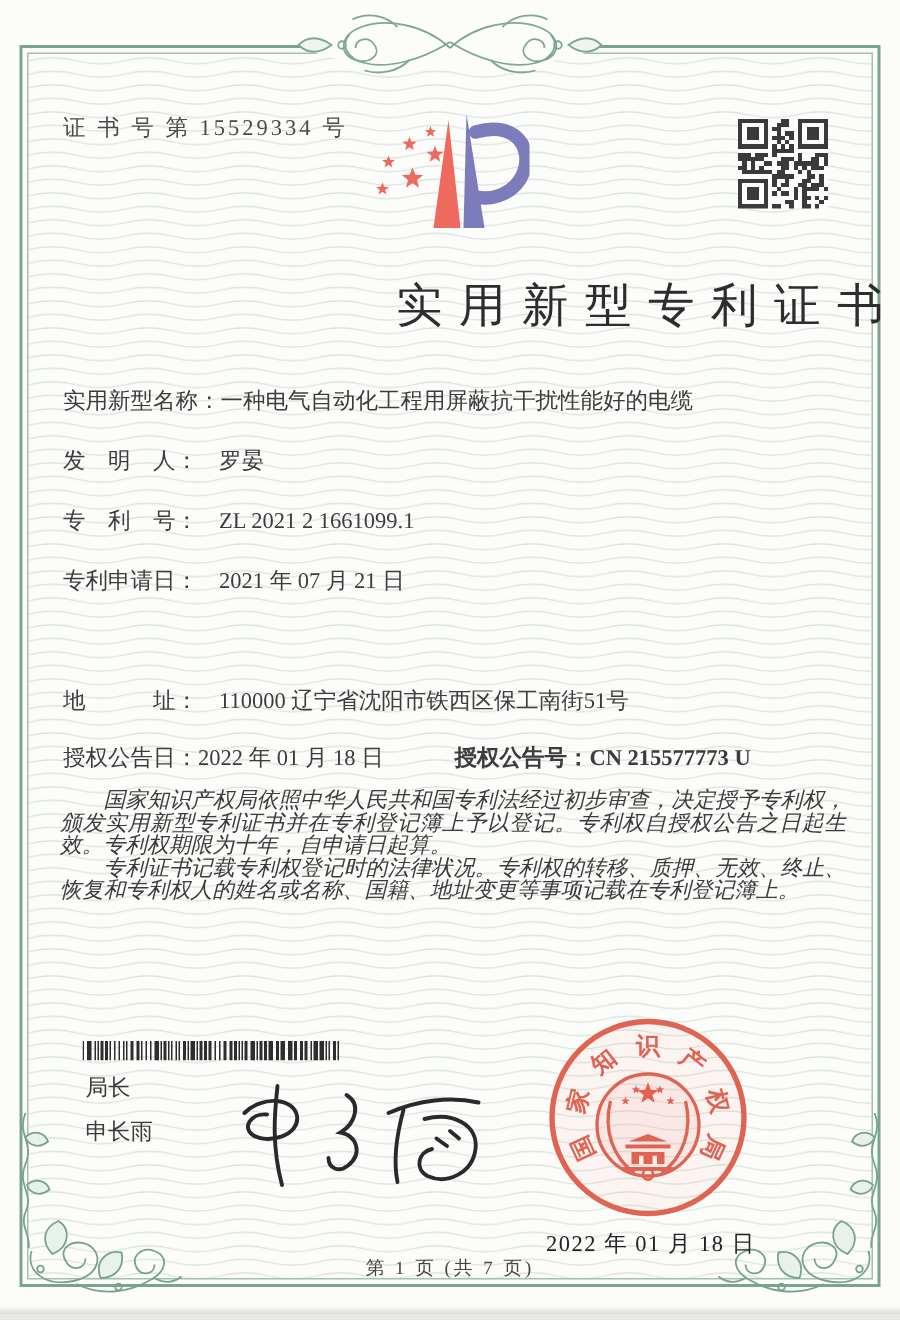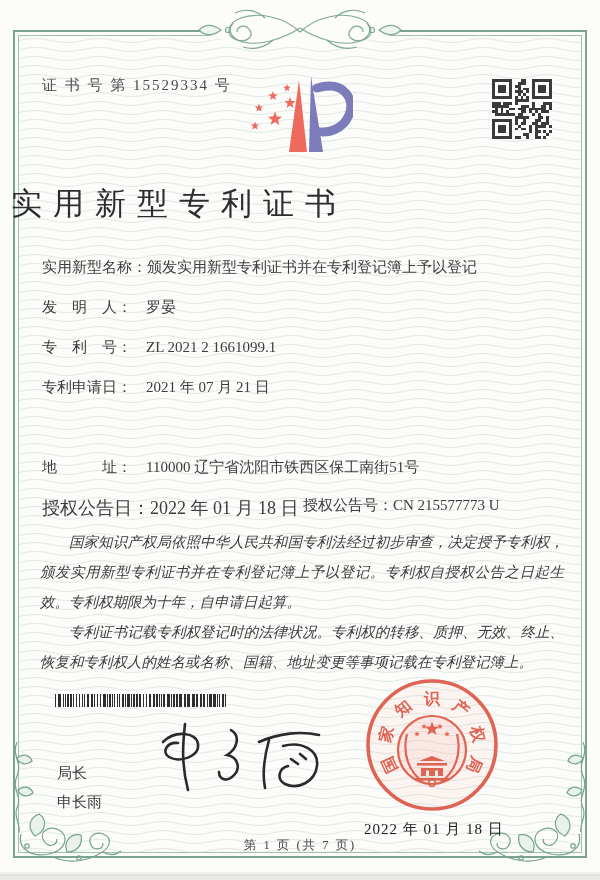--- a/index.html
+++ b/index.html
@@ -11,35 +11,35 @@
   .guilloche{position:absolute;left:19px;top:36px;width:562px;height:820px;opacity:.5;}
   
   .top-ornament{position:absolute;left:165px;top:6px;}
   .corner-ornament{position:absolute;top:742px;}
   .corner-ornament.left{left:7px;}
   .corner-ornament.right{right:7px;transform:scaleX(-1);}
   
   .cert-no{position:absolute;left:42px;top:76px;font-size:15px;letter-spacing:2px;color:#4a4a4a;white-space:nowrap;}
   .logo{position:absolute;left:243px;top:72px;width:110px;height:95px;}
   .qr{position:absolute;left:492px;top:79px;width:60px;height:60px;}
-  .title{position:absolute;left:0;right:0;top:183px;text-align:left;font-size:31px;font-weight:500;
+  .title{position:absolute;left:0;right:0;top:183px;text-align:right;font-size:31px;font-weight:500;
          letter-spacing:11px;padding-left:11px;color:#2d2d2d;}
   
   .field-row{position:absolute;left:42px;right:30px;font-size:15px;color:#3c3c3c;white-space:nowrap;}
   .field-label{display:inline-block;min-width:104px;font-family:Liberation Mono, monospace;}
-  .grant-left{position:absolute;left:42px;top:496px;font-size:18px;color:#3c3c3c;white-space:nowrap;}
-  .grant-right{position:absolute;left:303px;top:496px;font-size:15px;color:#3c3c3c;white-space:nowrap;}
-  
-  .para-block{position:absolute;left:40px;top:527px;width:524px;font-size:14.5px;line-height:30px;
+  .grant-left{position:absolute;left:42px;top:496px;font-size:15px;color:#3c3c3c;white-space:nowrap;}
+  .grant-right{position:absolute;left:303px;top:496px;font-size:15px;color:#3c3c3c;white-space:nowrap;font-weight:bold;}
+  
+  .para-block{position:absolute;left:40px;top:527px;width:524px;font-size:14.5px;line-height:15px;
               font-style:italic;color:#3b3b3b;}
   .para-block p{margin:0;text-indent:2em;text-align:justify;}
   
   .barcode{position:absolute;left:55px;top:694px;width:172px;height:13px;}
   
-  .signer{position:absolute;left:57px;top:759px;font-size:15px;line-height:29px;color:#3a3a3a;}
+  .signer{position:absolute;left:57px;top:712px;font-size:15px;line-height:29px;color:#3a3a3a;}
   .signature{position:absolute;left:133px;top:710px;}
   
   .seal{position:absolute;left:357px;top:670px;width:150px;height:150px;opacity:.93;}
   .seal-date{position:absolute;left:364px;top:820px;font-size:15px;letter-spacing:1px;color:#222;white-space:nowrap;}
   
   .footer{position:absolute;left:0;right:0;top:837px;text-align:center;font-size:12.5px;letter-spacing:2px;color:#444;}
   .page-edge{position:absolute;left:0;right:0;bottom:0;height:5px;
              background:linear-gradient(rgba(0,0,0,0),rgba(120,120,115,.25));}
 </style>
 </head>
@@ -353,21 +353,21 @@
         <rect x="12" y="20" width="1" height="1"></rect>
         <rect x="15" y="20" width="1" height="1"></rect>
         <rect x="16" y="20" width="1" height="1"></rect>
         <rect x="18" y="20" width="1" height="1"></rect>
       </g>
   </svg>
 
   <div class="title">实用新型专利证书</div>
 
   <div class="field-row" style="top:258px">
-    <span class="field-label">实用新型名称：</span><span>颁发实用新型专利证书并在专利登记簿上予以登记</span>
+    <span class="field-label">实用新型名称：</span><span>一种电气自动化工程用屏蔽抗干扰性能好的电缆</span>
   </div>
   <div class="field-row" style="top:298px">
     <span class="field-label">发　明　人：</span><span>罗晏</span>
   </div>
   <div class="field-row" style="top:338px">
     <span class="field-label">专　利　号：</span><span>ZL 2021 2 1661099.1</span>
   </div>
   <div class="field-row" style="top:378px">
     <span class="field-label">专利申请日：</span><span>2021 年 07 月 21 日</span>
   </div>

